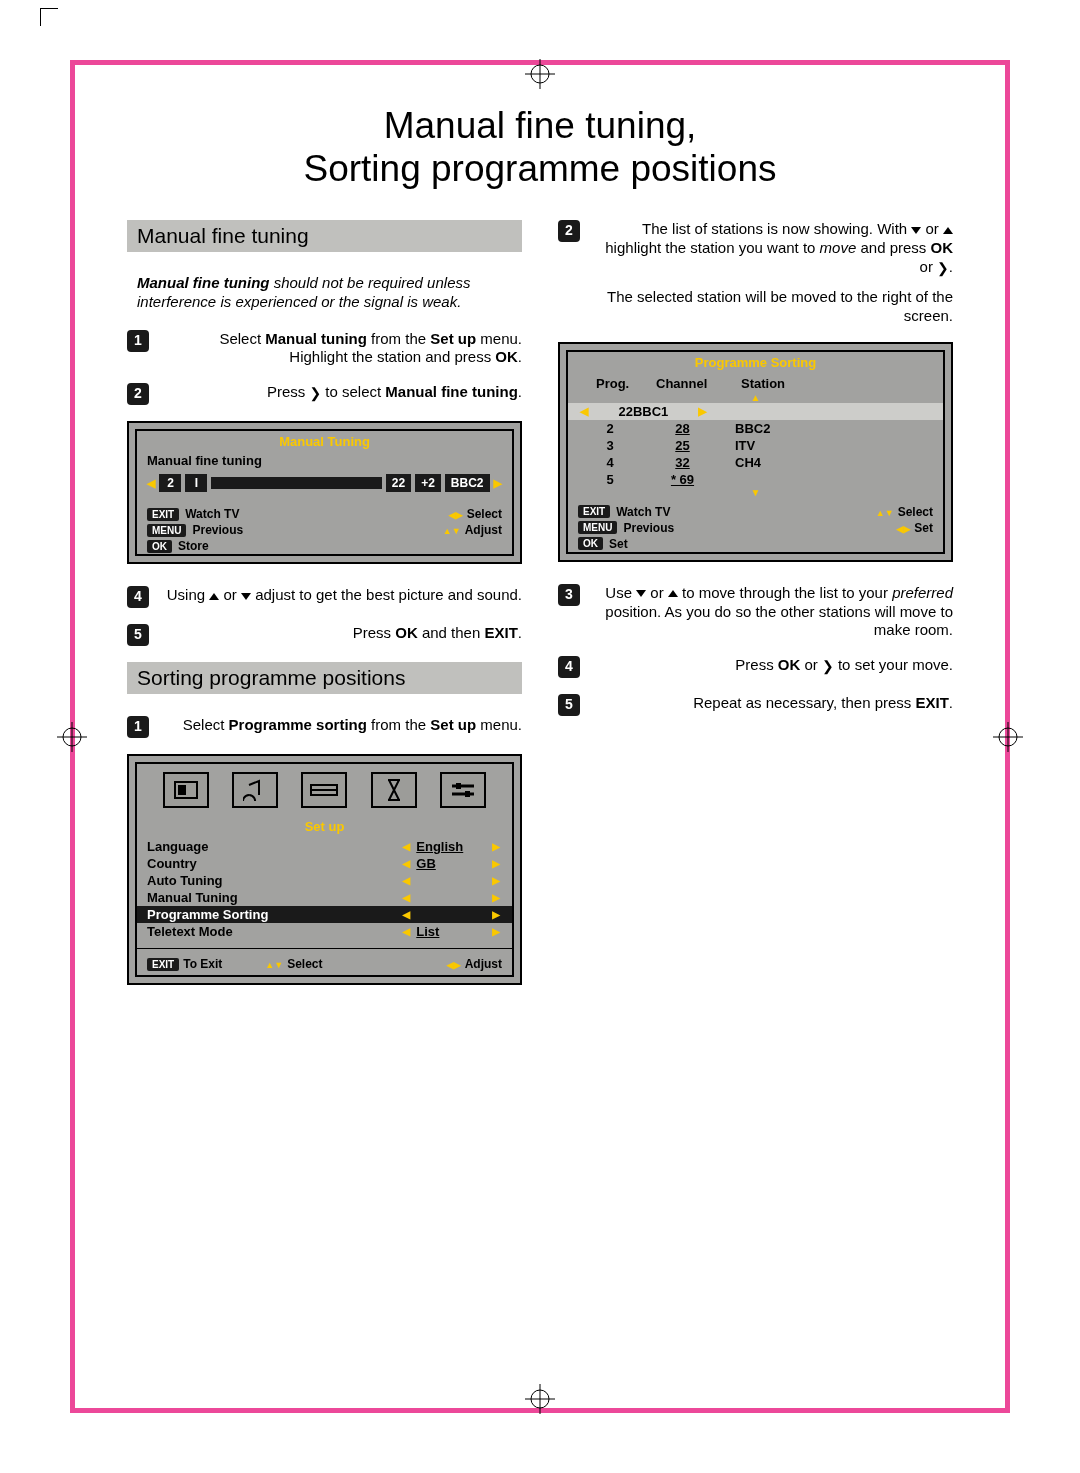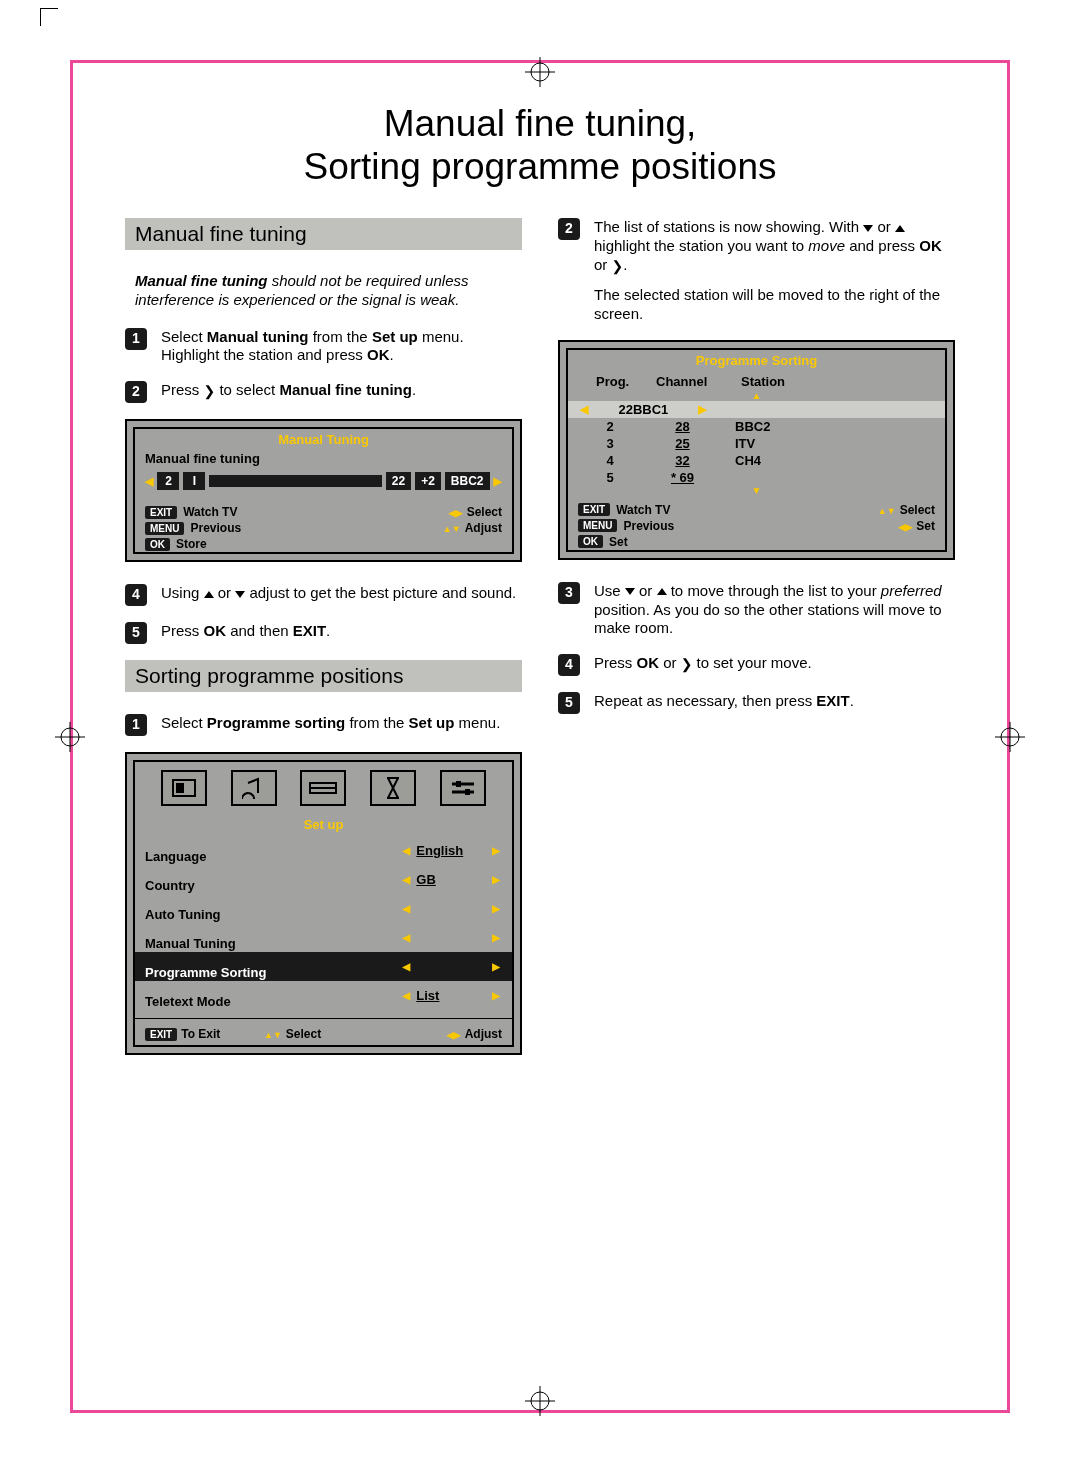--- a/index.html
+++ b/index.html
@@ -1,58 +1,58 @@
 <!DOCTYPE html>
 <html><head>
 <meta charset="utf-8">
 <style>
   *{box-sizing:border-box;margin:0;padding:0;}
   body{width:1080px;height:1473px;background:#fff;font-family:"Gill Sans","Gill Sans MT","Segoe UI",sans-serif;color:#000;position:relative;}
-  .page{position:absolute;left:70px;top:60px;right:70px;bottom:60px;border:3px solid #ec4899;}
+  .page{position:absolute;left:70px;top:60px;right:70px;bottom:60px;border:5px solid #ec4899;}
   .crop-tl,.crop-tr,.crop-bl,.crop-br{position:absolute;width:18px;height:18px;}
   .crop-tl{left:40px;top:8px;border-left:1px solid #000;border-top:1px solid #000;}
   .crop-tl::after,.crop-tr::after,.crop-bl::after,.crop-br::after{content:"";position:absolute;background:#000;}
   .reg-top,.reg-bottom{position:absolute;left:50%;transform:translateX(-50%);}
   .reg-top{top:-6px;}
   .reg-bottom{bottom:-6px;}
   .reg-left,.reg-right{position:absolute;top:50%;transform:translateY(-50%);}
   .reg-left{left:-18px;}
   .reg-right{right:-18px;}
   .reg svg{display:block;}
   .content{padding:40px 52px 0 52px;}
   h1{text-align:center;font-weight:300;font-size:37px;line-height:1.15;margin-bottom:22px;}
   .columns{display:flex;gap:36px;}
   .col{flex:1;min-width:0;}
   .section-h{background:#c0c0bd;font-size:21px;font-weight:300;padding:4px 10px;margin:8px 0 22px 0;}
   .intro{font-style:italic;font-size:15px;line-height:1.25;margin:0 10px 18px 10px;}
   .intro b{font-weight:700;}
   .step{display:flex;gap:14px;margin-bottom:16px;font-size:15px;line-height:1.25;}
   .step .num{flex:none;width:22px;height:22px;background:#1a1a1a;color:#fff;border-radius:4px;display:flex;align-items:center;justify-content:center;font-weight:700;font-size:14px;}
-  .step .txt{flex:1;}
+  .step .txt{flex:1;text-align:right;}
   .step .txt b{font-weight:700;}
   .osd{border:2px solid #000;background:#a2a2a0;margin:6px 0 22px 0;}
   .osd-inner{border:2px solid #000;margin:6px;background:#a2a2a0;}
   .osd-title{text-align:center;font-size:13px;font-weight:700;color:#fac800;padding:3px 0 2px;}
   .osd-row{font-size:13px;font-weight:700;padding:2px 10px;}
   .osd-hint{display:flex;align-items:center;gap:6px;font-size:12px;font-weight:700;padding:1px 10px;}
   .osd-key{background:#1a1a1a;color:#fff;border-radius:2px;padding:1px 5px;font-size:10px;font-weight:700;}
   .osd-hint-right{margin-left:auto;display:flex;align-items:center;gap:4px;}
   .arrow-lr::before{content:"◀";font-size:9px;color:#fac800;}
   .arrow-lr::after{content:"▶";font-size:9px;color:#fac800;}
   .arrow-ud::before{content:"▲";font-size:9px;color:#fac800;}
   .arrow-ud::after{content:"▼";font-size:9px;color:#fac800;}
   .tunebar{display:flex;align-items:center;gap:4px;padding:4px 10px;font-size:12px;font-weight:700;}
   .tb-cell{background:#1a1a1a;color:#fff;padding:2px 6px;min-width:22px;text-align:center;}
   .tb-bar{flex:1;height:12px;background:#1a1a1a;}
   .tri-y{color:#fac800;font-size:11px;}
   .setup-icons{display:flex;justify-content:space-around;padding:8px 14px;}
   .sicon{width:46px;height:36px;background:#9c9c99;border:2px solid #000;display:flex;align-items:center;justify-content:center;font-size:20px;}
   .setup-list{padding:2px 10px 4px;}
   .setup-item{display:flex;align-items:center;font-size:13px;font-weight:700;padding:1px 0;}
-  .setup-item .label{flex:1;margin-top:12px;}
+  .setup-item .label{flex:1;}
   .setup-item .val{min-width:70px;text-align:left;text-decoration:underline;}
   .triL{color:#fac800;font-size:10px;margin:0 6px;}
   .triR{color:#fac800;font-size:10px;margin:0 2px 0 6px;}
   .setup-item.sel{background:#1a1a1a;color:#fff;margin:0 -10px;padding:1px 10px;}
   .setup-hints{display:flex;padding:4px 10px;font-size:12px;font-weight:700;align-items:center;}
   .setup-hints .grp{display:flex;align-items:center;gap:4px;flex:1;}
   .sort-table{padding:2px 12px 6px;font-size:13px;font-weight:700;}
   .sort-head{display:flex;padding:2px 16px;}
   .sort-head .c1{width:60px;}
   .sort-head .c2{width:85px;}

